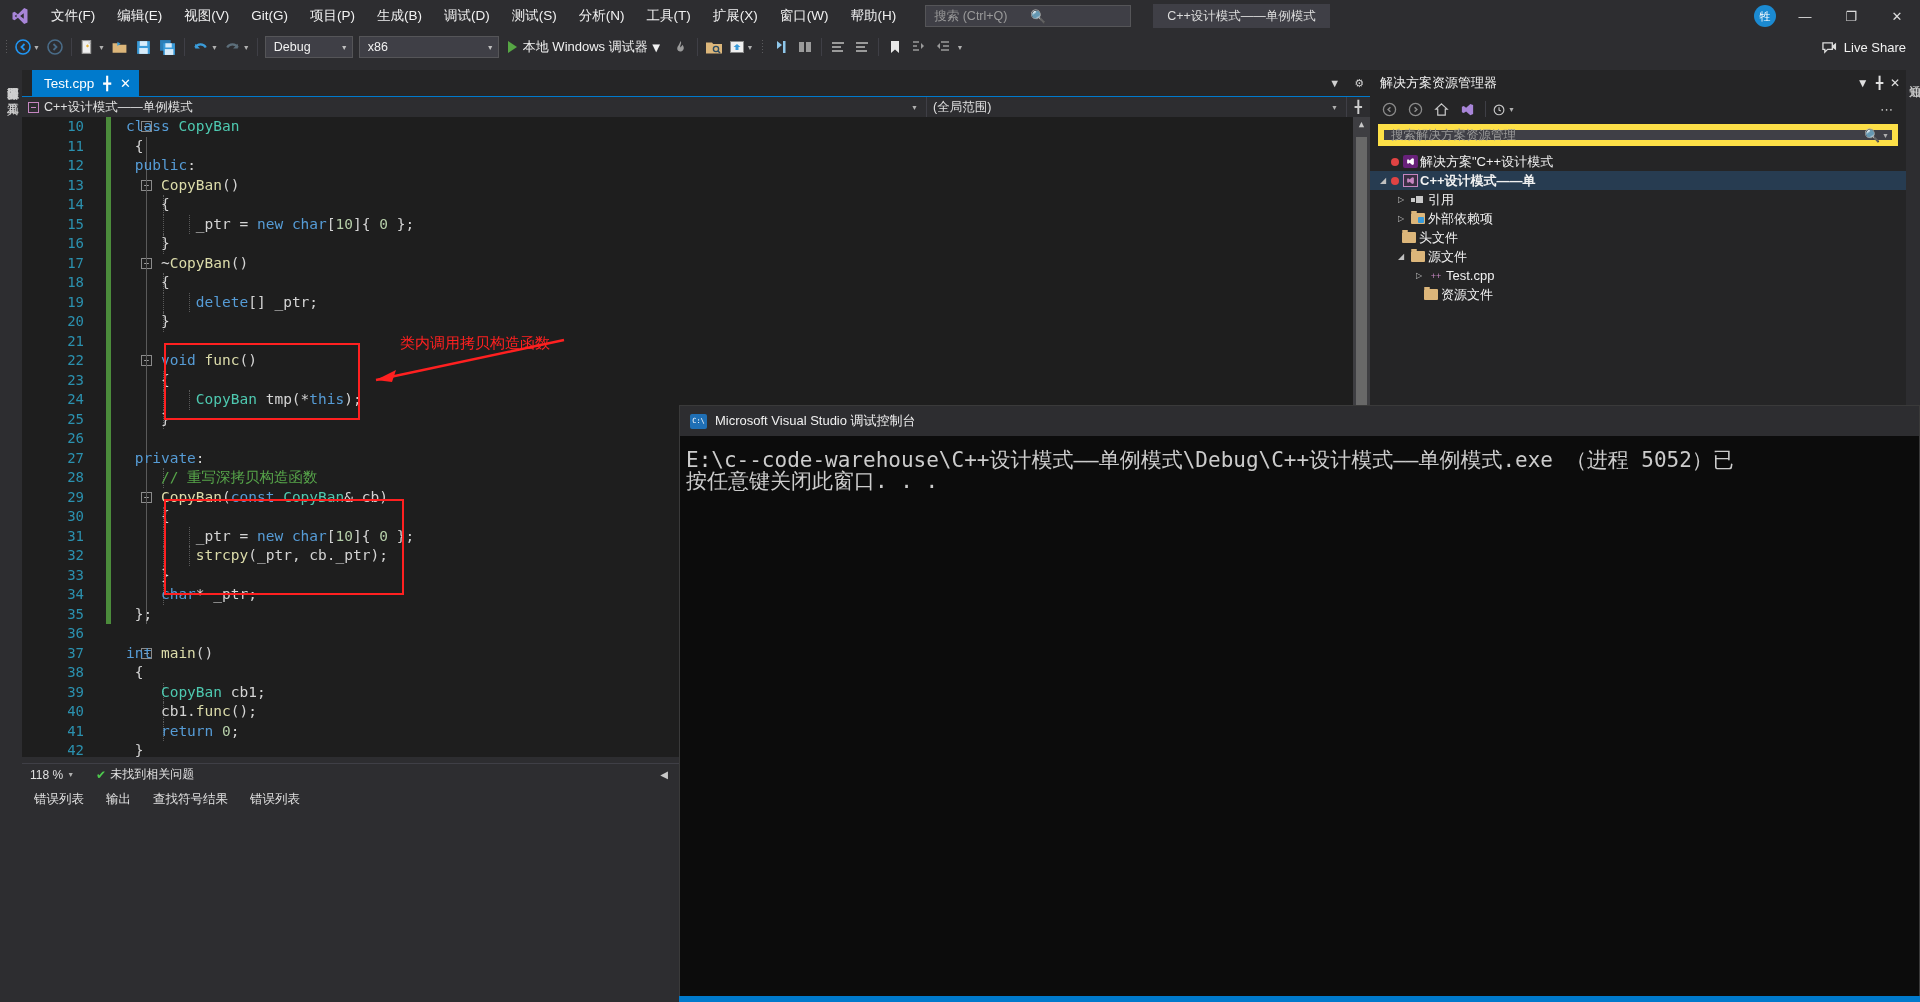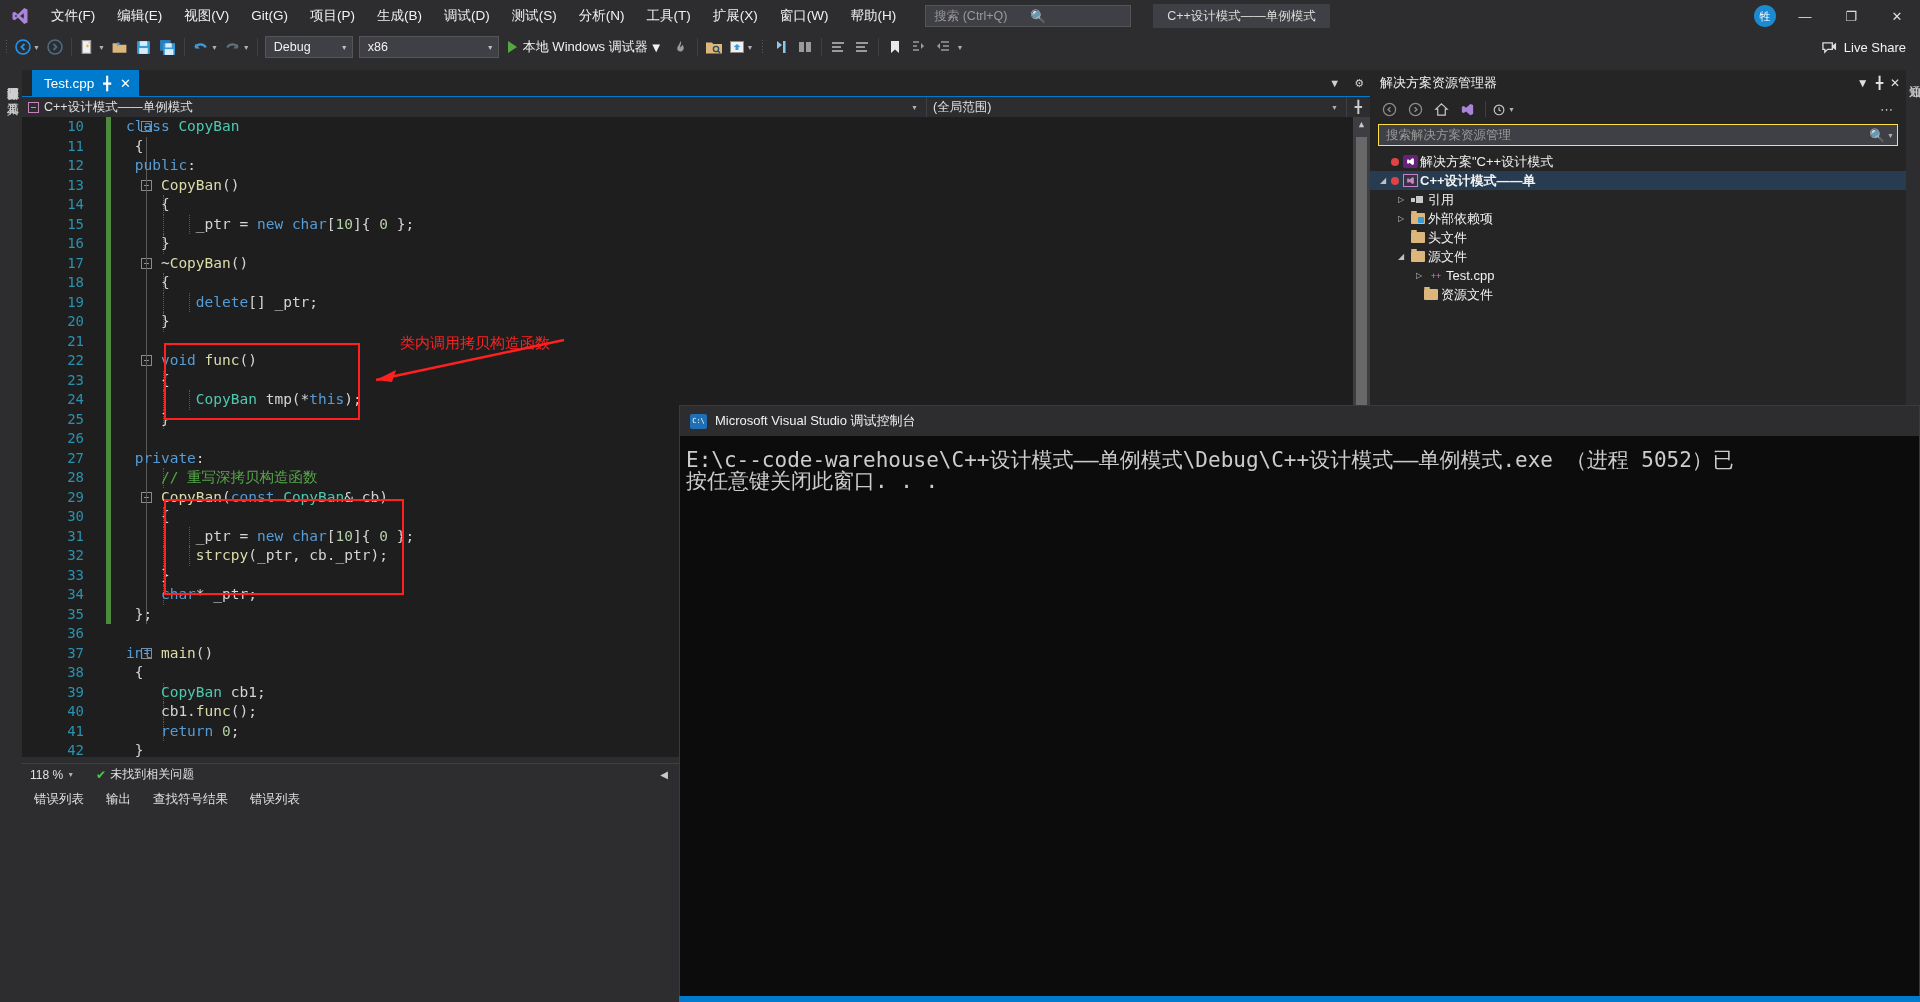--- a/index.html
+++ b/index.html
@@ -177,21 +177,21 @@
     background:#252526;
   }
   .solex-hdr { height:26px; display:flex; align-items:center; padding:0 6px 0 10px; gap:7px; }
   .solex-hdr .title { flex:1; font-size:13px; color:#f1f1f1; white-space:nowrap; }
   .solex-hdr .ic { color:#e0e0e0; font-size:12px; }
   .solex-tools {
     height:26px; display:flex; align-items:center; gap:3px; padding:0 8px;
   }
   .stb { width:23px;height:22px;display:flex;align-items:center;justify-content:center;color:#b8b8b8;font-size:13px;}
   .solex-search {
-    margin:2px 8px 3px 8px; height:22px; background:#3f3f46; border:1px solid #fde047;
+    margin:2px 8px 3px 8px; height:22px; background:#3f3f46; border:6px solid #fde047;
     display:flex; align-items:center; padding:0 3px 0 7px;
   }
   .solex-search .ph { flex:1; color:#9a9a9a; font-size:12.5px; white-space:nowrap; overflow:hidden; }
   .tree { padding-top:3px; }
   .tnode {
     height:19px; display:flex; align-items:center; font-size:13px; color:#f1f1f1;
     white-space:nowrap; padding-right:4px;
   }
   .tnode.sel { background:#3399ff33; }
   .tnode .arw { width:14px; text-align:center; color:#c0c0c0; font-size:8px; flex:none; }
@@ -621,21 +621,21 @@
           </span>
           <span class="lab">引用</span>
         </div>
         <div class="tnode" style="padding-left: 24px;">
           <span class="arw">▷</span>
           <span class="icn">
             <span class="folder blue"></span>
           </span>
           <span class="lab">外部依赖项</span>
         </div>
-        <div class="tnode" style="padding-left: 24px;">
+        <div class="tnode" style="padding-left: 15px;">
           <span class="arw"></span>
           <span class="icn">
             <span class="folder"></span>
           </span>
           <span class="lab">头文件</span>
         </div>
         <div class="tnode" style="padding-left: 24px;">
           <span class="arw">◢</span>
           <span class="icn">
             <span class="folder"></span>

